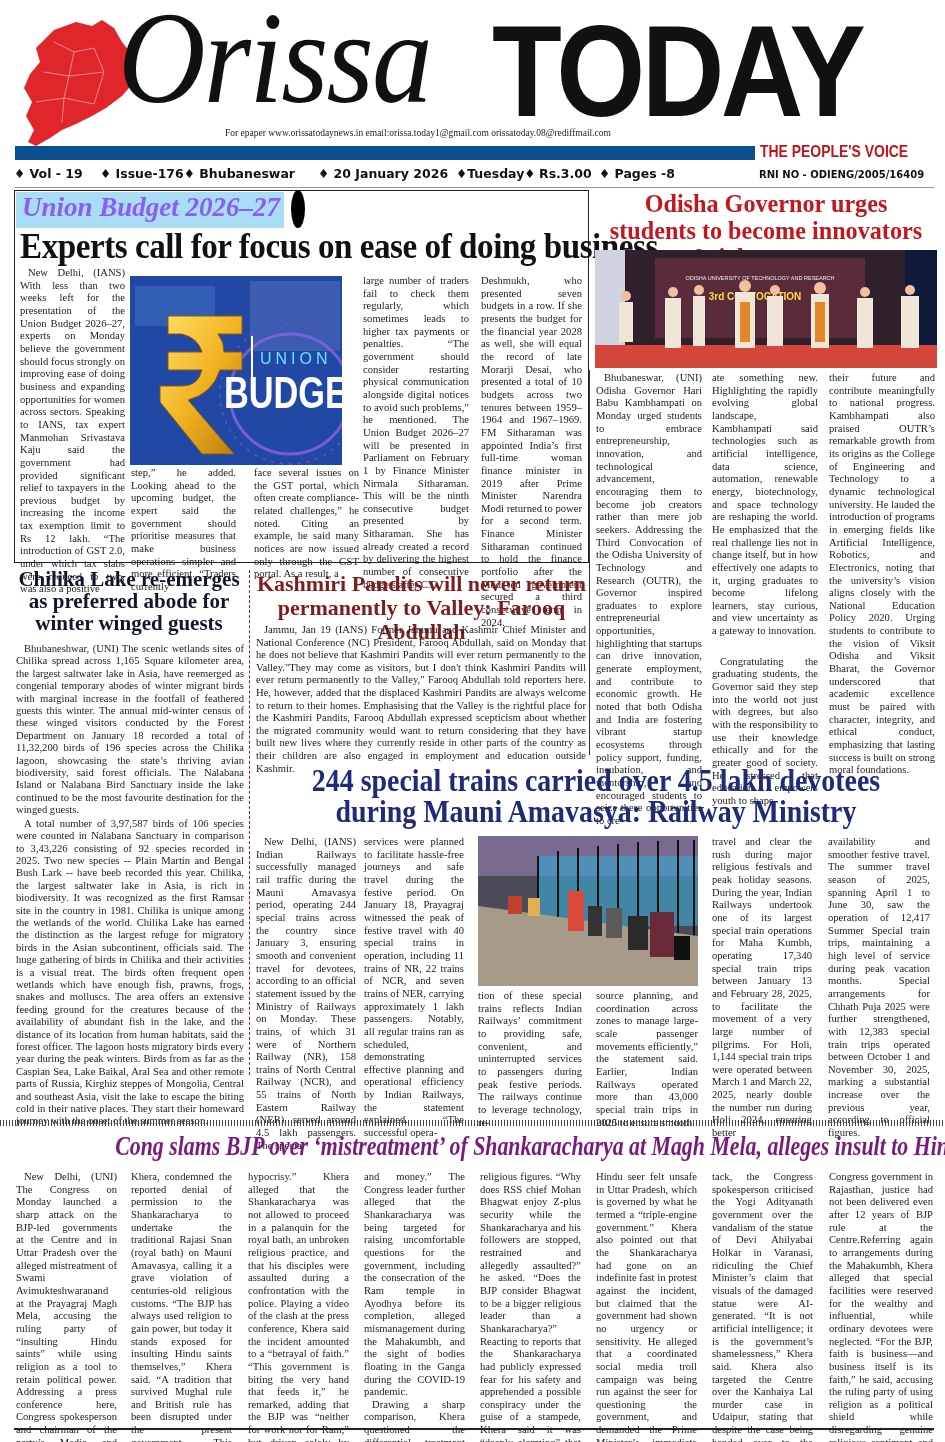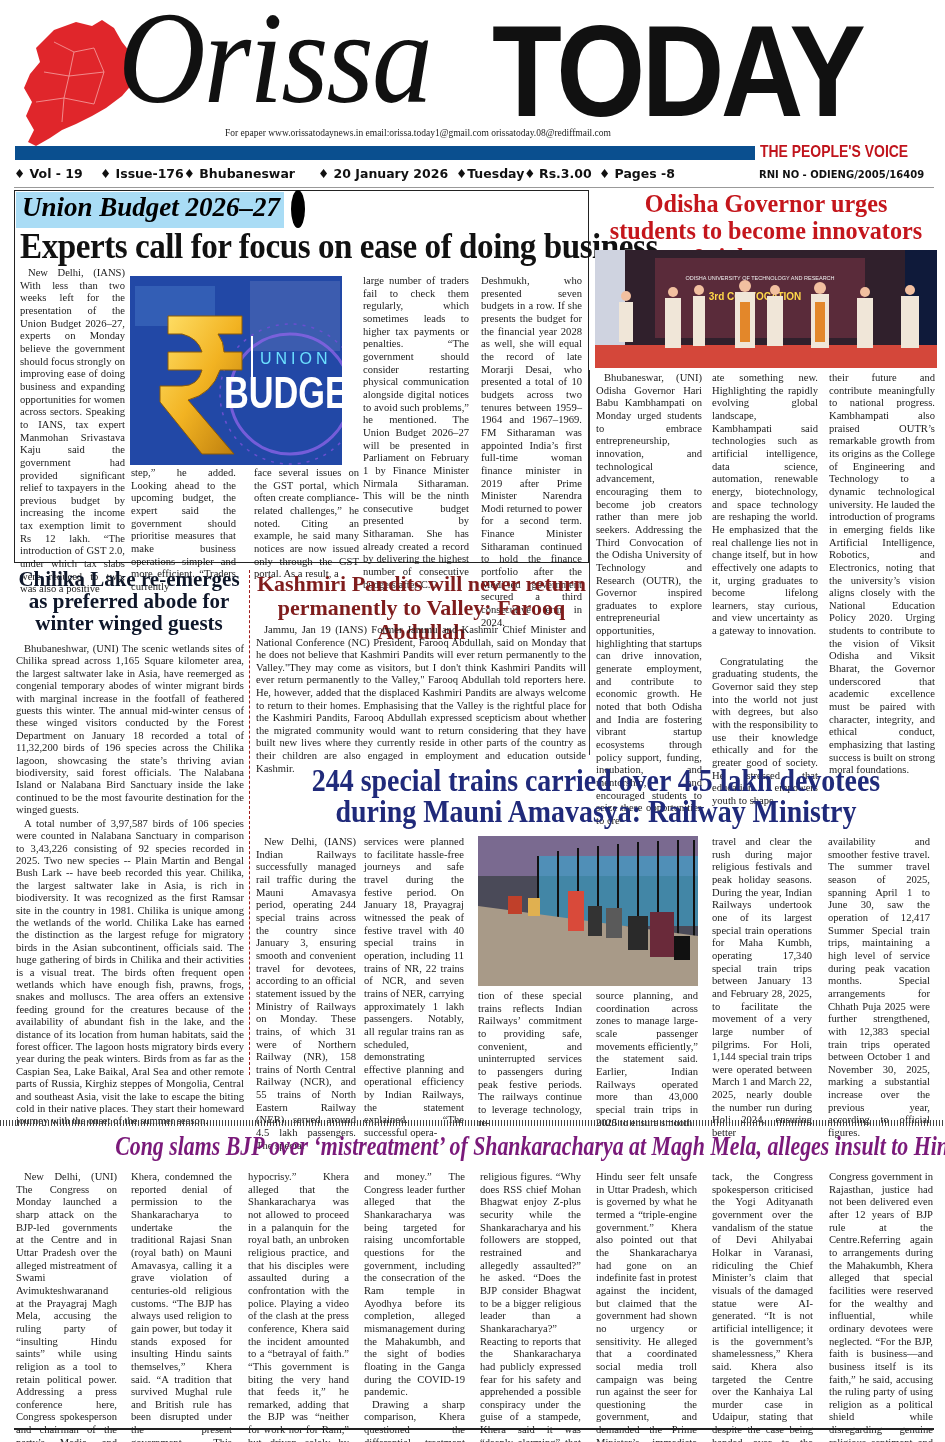--- a/index.html
+++ b/index.html
@@ -23,21 +23,21 @@
   #rni { font-size: 10px !important; top: 3px !important; }
   #info-rule { left: 14px; top: 187px; width: 920px; height: 1px; background: #999; }
 
   
   .col { position: absolute; font-size: 10.6px; line-height: 12.65px; text-align: justify; color: #1b1b1b; hyphens: auto; }
   .col p { text-indent: 8px; }
 
   
   #budget-box { left: 14px; top: 190px; width: 575px; height: 373px; border: 1.5px solid #222; }
   #budget-tag { left: 16px; top: 192px; width: 268px; height: 36px; background: #a9dcf5; }
-  #budget-tag-text { left: 22px; top: 192px; font-style: italic; font-weight: bold; font-size: 27px; color: #000000; white-space: nowrap; }
+  #budget-tag-text { left: 22px; top: 192px; font-style: italic; font-weight: bold; font-size: 27px; color: #8b5cf6; white-space: nowrap; }
   #budget-pill { left: 291px; top: 190px; width: 14px; height: 38px; background: #000; border-radius: 50%; }
   #budget-headline { left: 20px; top: 226px; font-weight: bold; font-size: 36px; line-height: 40px; color: #111;
     white-space: nowrap; letter-spacing: -0.5px; transform: scaleX(0.92); transform-origin: left top; }
   #budget-image { left: 130px; top: 276px; width: 212px; height: 189px; overflow: hidden;
     background: linear-gradient(135deg, #1a5aa8 0%, #2b3fa0 45%, #2a2d8a 100%); }
 
   
   #gov-headline { left: 596px; top: 190px; width: 340px; text-align: center; font-weight: bold; font-size: 26px; line-height: 27px;
     color: #c4161c; transform: scaleX(0.93); transform-origin: center top; }
   #gov-image { left: 595px; top: 250px; width: 342px; height: 118px; overflow: hidden; background: #2a1f2a; }

